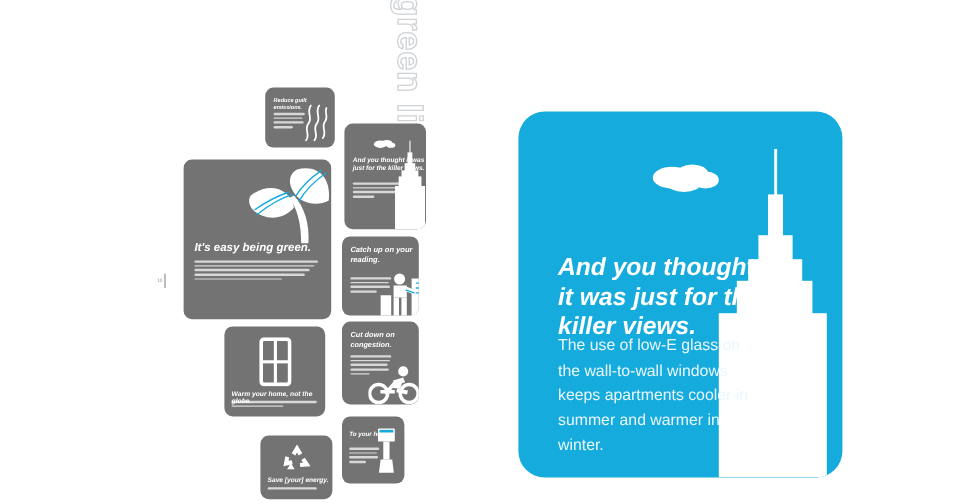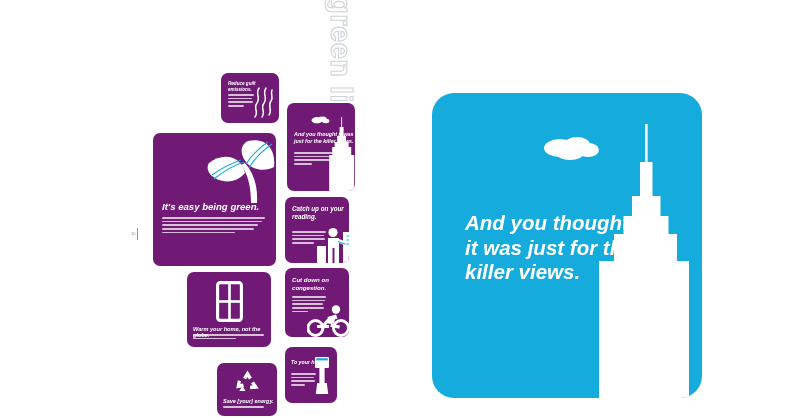--- a/index.html
+++ b/index.html
@@ -14,21 +14,21 @@
   .brand-top .k{color:#17ace0;}
   .brand-bot{font-size:25px;font-weight:bold;letter-spacing:-0.5px;color:#c9ccce;}
 
   .greenliving{position:absolute;left:357px;top:-4px;width:160px;height:40px;
       transform:rotate(90deg);transform-origin:left top;
       font-size:29px;font-weight:bold;letter-spacing:0.5px;
       color:transparent;-webkit-text-stroke:1.1px #cfd3d6;
       white-space:nowrap;}
 
   
-  .tile{position:absolute;background:#701a75;border-radius:7px;overflow:hidden;color:#fff;}
+  .tile{position:absolute;background:#737373;border-radius:7px;overflow:hidden;color:#fff;}
   .tile .hd{font-style:italic;font-weight:bold;color:#fff;}
   .tile .bd{color:#d6f0fa;}
 
   
   .microcopy{display:block;}
   .microcopy i{display:block;height:1.6px;background:rgba(255,255,255,.72);
      margin-bottom:2.1px;border-radius:1px;font-style:normal;}
 
   
   .edge-tick{position:absolute;left:131px;top:228px;width:9px;height:12px;}
@@ -291,15 +291,16 @@
         <rect x="53.2" y="0" width="2.4" height="44"></rect>
         <rect x="48" y="38" width="12.5" height="36"></rect>
         <rect x="40" y="72" width="28.5" height="24"></rect>
         <rect x="31.5" y="92" width="45" height="21"></rect>
         <rect x="22" y="110" width="63" height="30"></rect>
         <rect x="7" y="137" width="90" height="137"></rect>
       </g>
     </svg>
 
     <div class="hero-hd">And you thought it was just for the killer views.</div>
+    <div class="hero-bd">The use of low-E glass on the wall-to-wall windows keeps apartments cooler in summer and warmer in winter.</div>
   </div>
 
 </div>
 
 </body></html>

